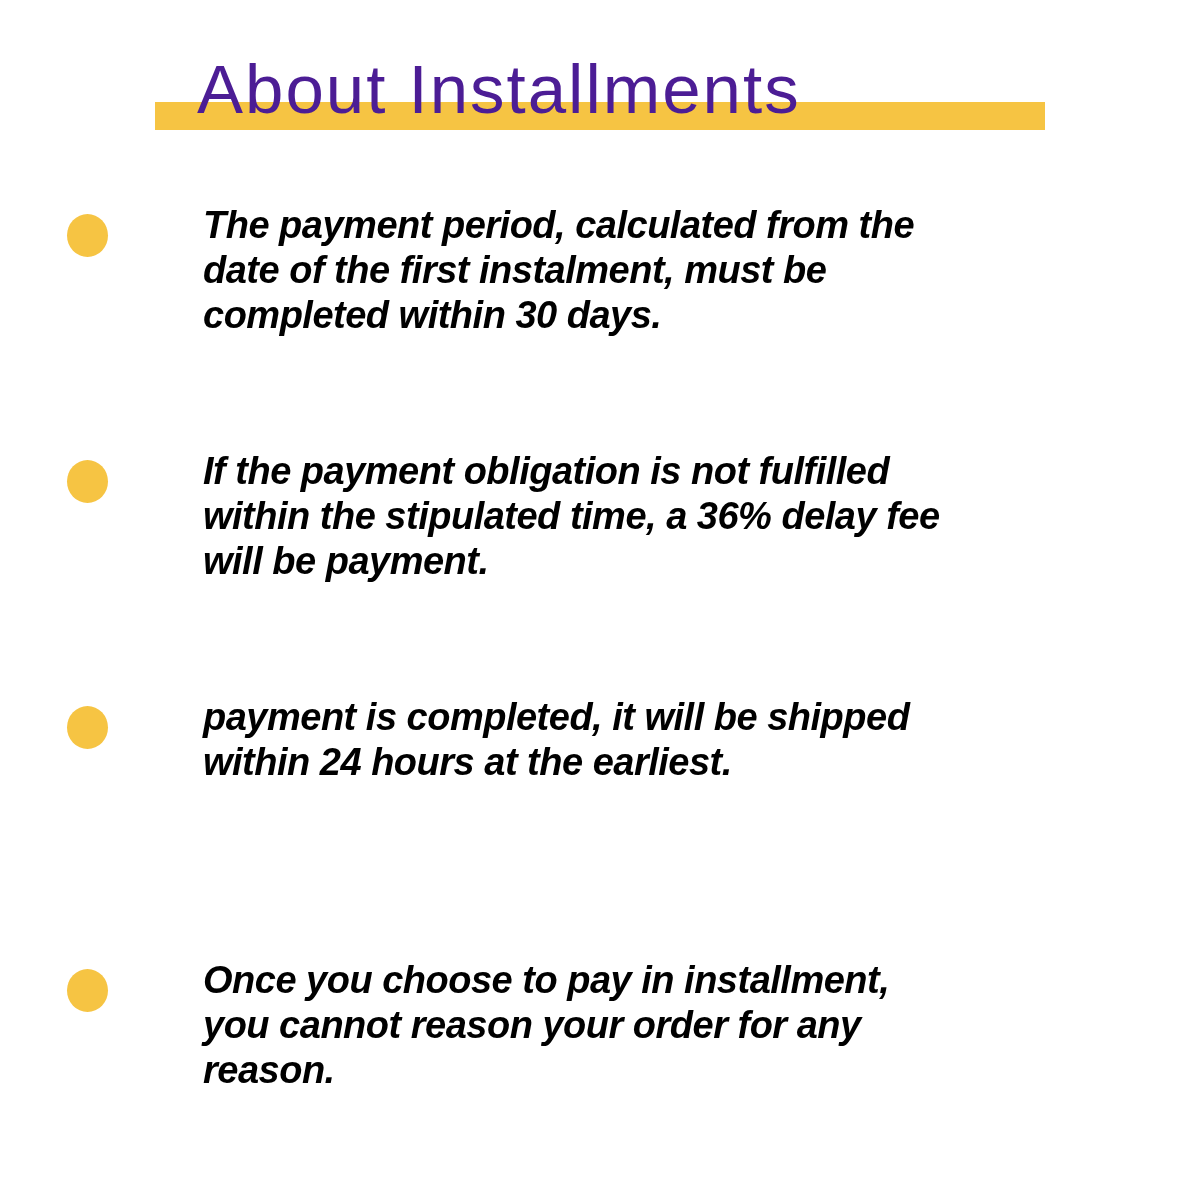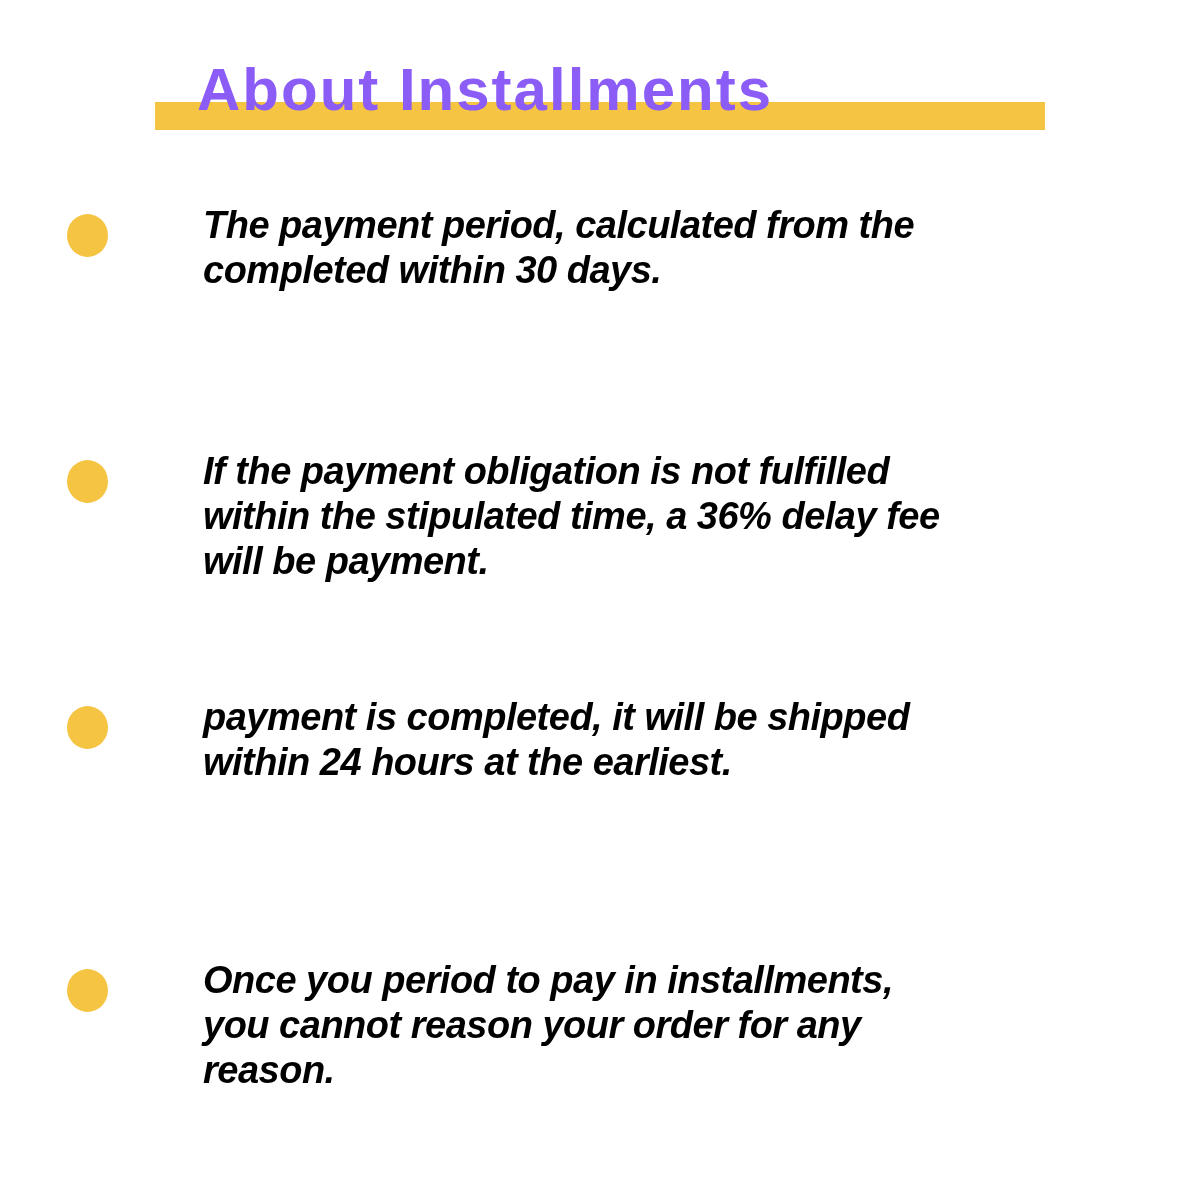--- a/index.html
+++ b/index.html
@@ -21,25 +21,25 @@
     left: 155px;
     top: 102px;
     width: 890px;
     height: 28px;
     background: #F6C443;
   }
   .page-title {
     position: absolute;
     left: 197px;
     top: 46px;
-    font-size: 60px;
+    font-size: 69px;
     line-height: 88px;
-    font-weight: bold;
+    font-weight: normal;
     letter-spacing: 2px;
-    color: #8b5cf6;
+    color: #4c1d95;
     white-space: nowrap;
   }
   
   .bullet-item {
     position: absolute;
     left: 0;
     width: 1200px;
   }
   .bullet-item.b1 { top: 203px; }
   .bullet-item.b2 { top: 449px; }
@@ -75,20 +75,21 @@
 
 <div class="canvas">
 
   <div class="title-highlight"></div>
   <div class="page-title">About Installments</div>
 
   <div class="bullet-item b1">
     <span class="bullet-dot"></span>
     <div class="bullet-text">
       <div class="bullet-line">The payment period, calculated from the</div>
+      <div class="bullet-line">date of the first instalment, must be</div>
       <div class="bullet-line">completed within 30 days.</div>
     </div>
   </div>
 
   <div class="bullet-item b2">
     <span class="bullet-dot"></span>
     <div class="bullet-text">
       <div class="bullet-line">If the payment obligation is not fulfilled</div>
       <div class="bullet-line">within the stipulated time, a 36% delay fee</div>
       <div class="bullet-line">will be payment.</div>
@@ -99,19 +100,19 @@
     <span class="bullet-dot"></span>
     <div class="bullet-text">
       <div class="bullet-line">payment is completed, it will be shipped</div>
       <div class="bullet-line">within 24 hours at the earliest.</div>
     </div>
   </div>
 
   <div class="bullet-item b4">
     <span class="bullet-dot"></span>
     <div class="bullet-text">
-      <div class="bullet-line">Once you period to pay in installments,</div>
+      <div class="bullet-line">Once you choose to pay in installment,</div>
       <div class="bullet-line">you cannot reason your order for any</div>
       <div class="bullet-line">reason.</div>
     </div>
   </div>
 
 </div>
 
 </body></html>

